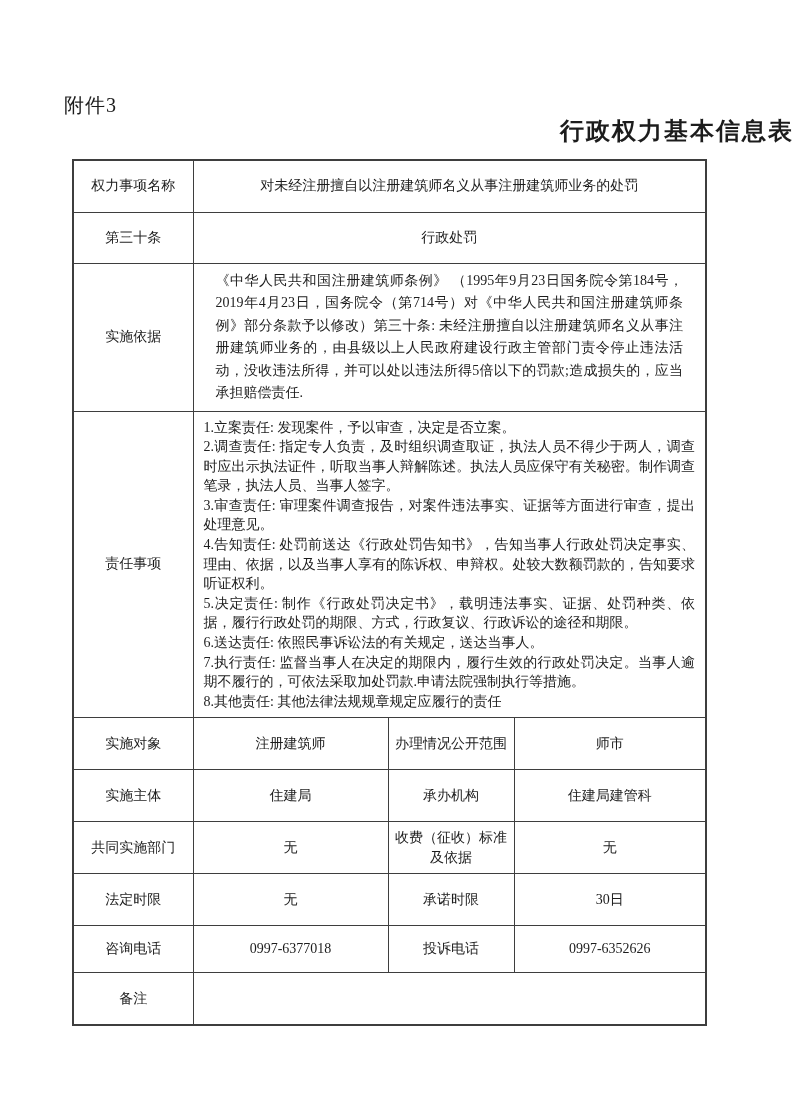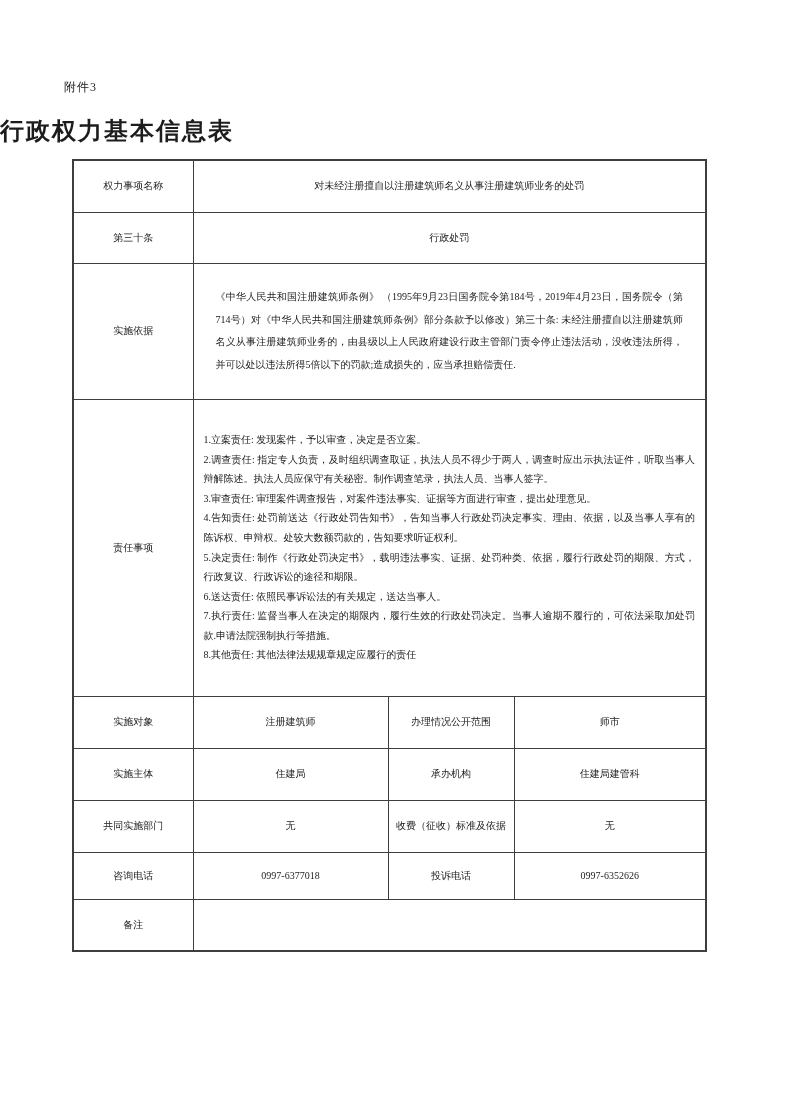--- a/index.html
+++ b/index.html
@@ -11,48 +11,48 @@
     height: 1108px;
     background: #ffffff;
     position: relative;
     overflow: hidden;
     font-family: "Liberation Serif", "DejaVu Serif", serif;
     color: #1c1c1c;
   }
   .attachment-label {
     position: absolute;
     left: 64px;
-    top: 79px;
-    font-size: 12px;
+    top: 92px;
+    font-size: 20px;
     letter-spacing: 1px;
   }
   .doc-title {
     position: absolute;
     left: 0;
     top: 115px;
     width: 794px;
-    text-align: left;
+    text-align: right;
     font-size: 24px;
     font-weight: bold;
     letter-spacing: 2px;
   }
   table.info-table {
     position: absolute;
     left: 72px;
     top: 159px;
     width: 633px;
     border-collapse: collapse;
     table-layout: fixed;
     border: 2px solid #3e3e3e;
   }
   .info-table td {
     border: 1.5px solid #3e3e3e;
     text-align: center;
     vertical-align: middle;
-    font-size: 10px;
+    font-size: 14px;
     line-height: 20px;
     padding: 3px 8px;
     overflow: hidden;
   }
   .info-table td.cell-left {
     text-align: justify;
   }
   .info-table td.cell-basis {
     line-height: 22.5px;
     padding: 6px 22px;
@@ -112,20 +112,26 @@
       <td>住建局</td>
       <td>承办机构</td>
       <td>住建局建管科</td>
     </tr>
     <tr style="height:52px">
       <td>共同实施部门</td>
       <td>无</td>
       <td style="padding:3px 4px">收费（征收）标准及依据</td>
       <td>无</td>
     </tr>
+    <tr style="height:52px">
+      <td>法定时限</td>
+      <td>无</td>
+      <td>承诺时限</td>
+      <td>30日</td>
+    </tr>
     <tr style="height:47px">
       <td>咨询电话</td>
       <td>0997-6377018</td>
       <td>投诉电话</td>
       <td>0997-6352626</td>
     </tr>
     <tr style="height:52px">
       <td>备注</td>
       <td colspan="3"></td>
     </tr>

